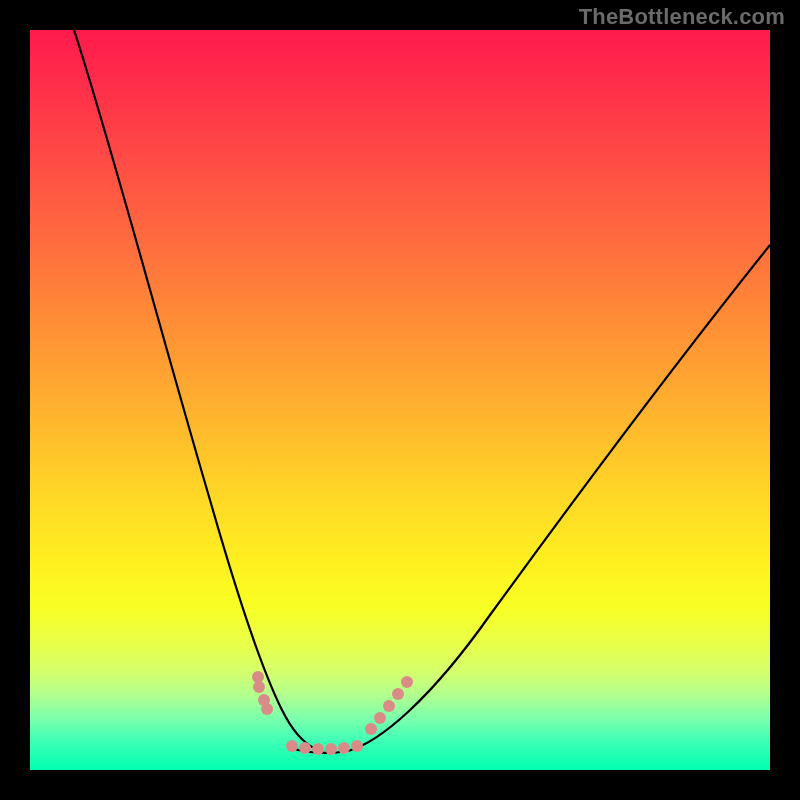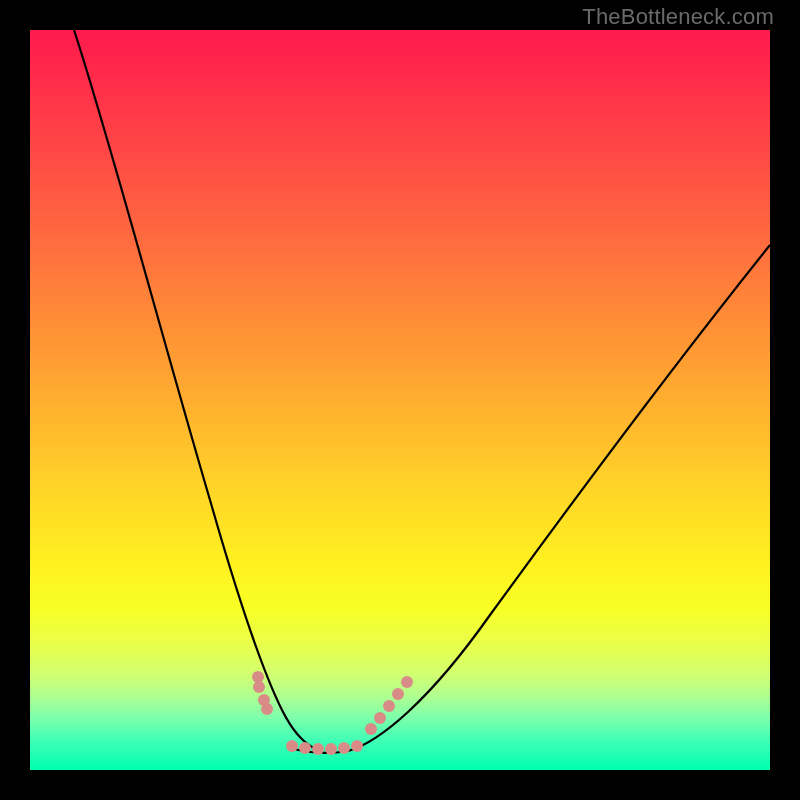--- a/index.html
+++ b/index.html
@@ -13,24 +13,24 @@
   }
   .frame {
     position: relative;
     width: 800px;
     height: 800px;
     background: #000;
   }
   .watermark {
     position: absolute;
     top: 4px;
-    right: 26px;
+    right: 15px;
     color: #6a6a6a;
     font-size: 22px;
-    font-weight: 400;
+    font-weight: 700;
     letter-spacing: 0.2px;
     z-index: 20;
   }
   .plot-area {
     position: absolute;
     left: 30px;
     top: 30px;
     width: 740px;
     height: 740px;
     overflow: hidden;

